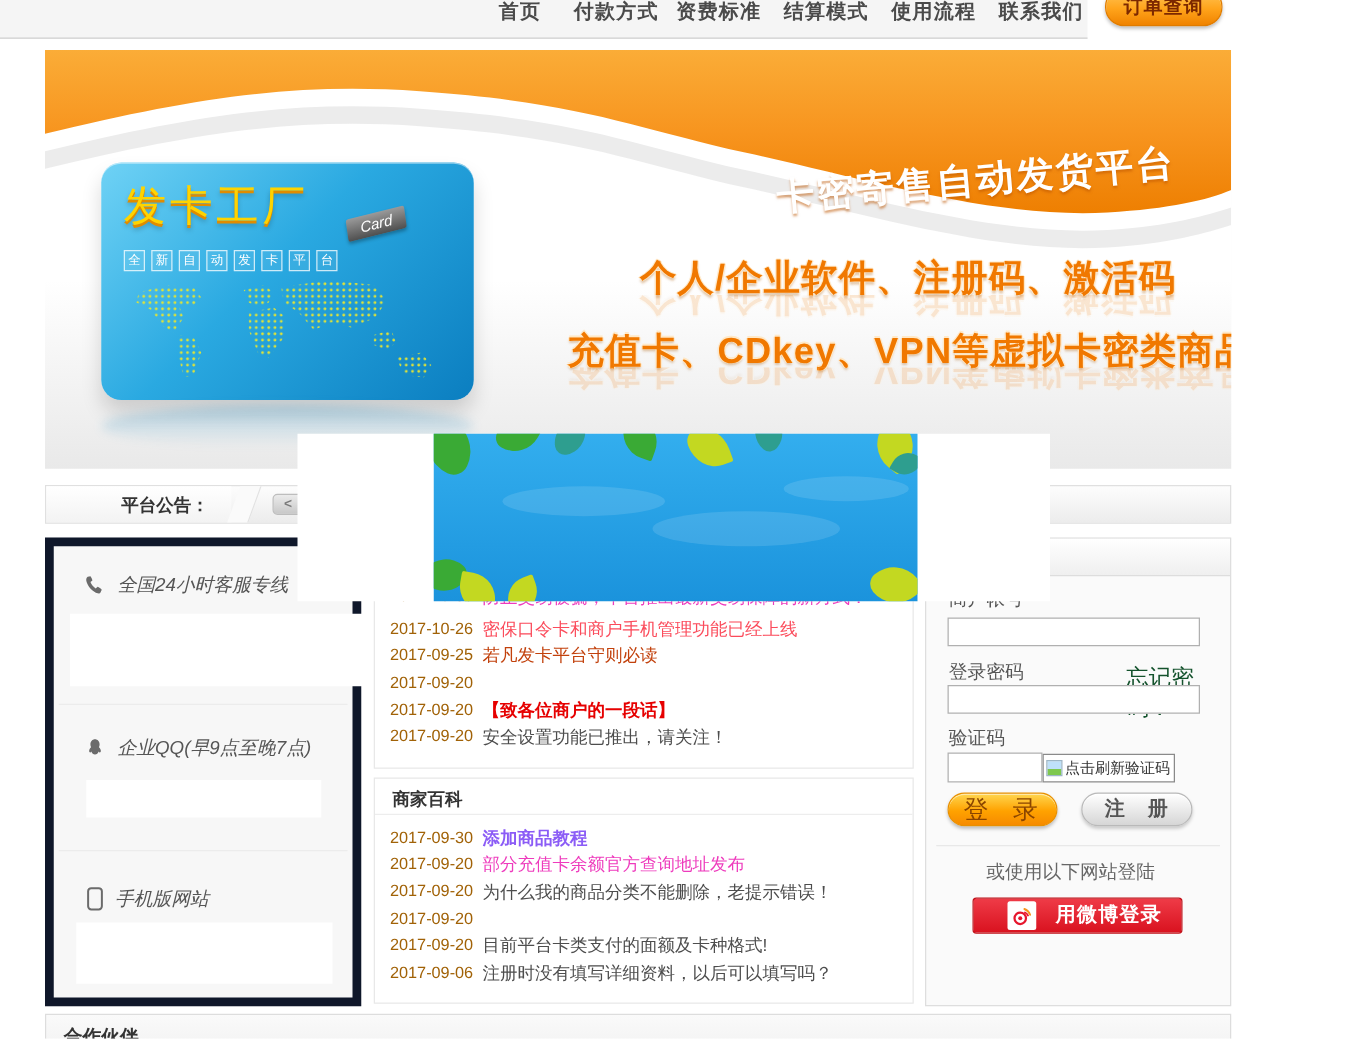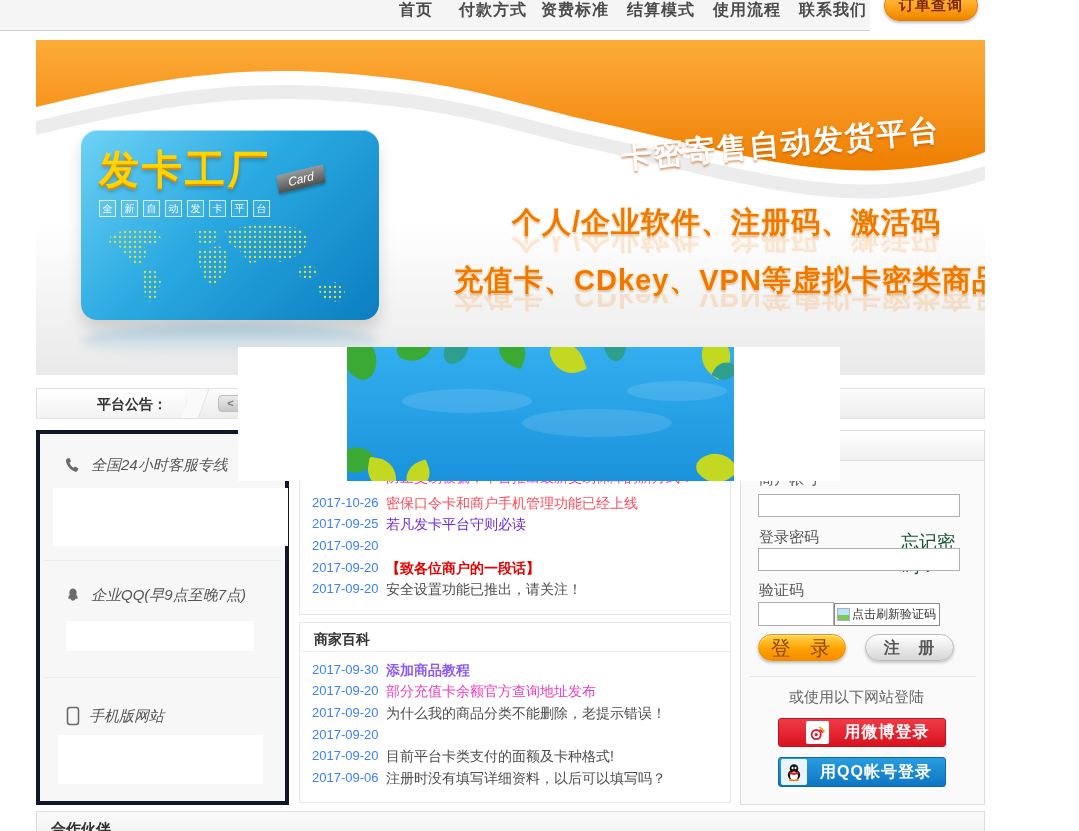--- a/index.html
+++ b/index.html
@@ -16,21 +16,21 @@
     display:flex;align-items:flex-end;justify-content:center;padding-bottom:5px;box-sizing:border-box;cursor:pointer;letter-spacing:1px;}
 
   
   .banner{position:absolute;left:36px;top:40px;width:949px;height:335px;overflow:hidden;background:linear-gradient(#ffffff 55%,#e9e9e9 100%);}
   .banner svg.swoosh{position:absolute;left:0;top:0;}
   .ribbon{position:absolute;left:545px;top:84px;width:400px;text-align:center;font-size:30px;font-weight:700;color:#fff;
     transform:rotate(-5deg);letter-spacing:2px;text-shadow:0 2px 2px rgba(190,85,0,.55);}
   .bcard{position:absolute;left:45px;top:90px;width:298px;height:190px;border-radius:16px;
     background:linear-gradient(135deg,#6fd2f5 0%,#2aa9e1 45%,#0b7ec0 100%);
     box-shadow:0 10px 16px rgba(0,0,0,.15), inset 0 1px 0 rgba(255,255,255,.5);}
-  .bcard .logo{position:absolute;left:18px;top:12px;font-size:40px;font-weight:700;color:#ffd400;letter-spacing:3px;
+  .bcard .logo{position:absolute;left:18px;top:12px;font-size:34px;font-weight:400;color:#ffd400;letter-spacing:3px;
     text-shadow:0 2px 0 #e08c00,0 4px 4px rgba(0,0,0,.25);}
   .bcard .cardtag{position:absolute;left:196px;top:40px;background:linear-gradient(#9a9a9a,#4f4f4f);color:#fff;font-style:italic;
     font-size:12px;padding:2px 11px;transform:rotate(-14deg) skewX(-6deg);border-radius:2px;box-shadow:0 2px 3px rgba(0,0,0,.3);}
   .bcard .subt{position:absolute;left:18px;top:70px;display:flex;}
   .bcard .subt b{width:15px;height:15px;margin-right:5px;border:1px solid rgba(255,255,255,.75);background:rgba(255,255,255,.08);
     color:#fff;font-size:10px;font-weight:400;line-height:15px;text-align:center;}
   .bcard svg.map{position:absolute;left:22px;top:90px;}
   .card-reflect{position:absolute;left:45px;top:284px;width:298px;height:34px;border-radius:50%;
     background:linear-gradient(rgba(30,140,195,.28),rgba(30,140,195,0));filter:blur(4px);}
   .bline{position:absolute;width:545px;left:418px;text-align:center;font-size:29px;font-weight:900;color:#f07800;white-space:nowrap;
@@ -42,37 +42,37 @@
   
   .announce{position:absolute;left:36px;top:388px;width:947px;height:29px;background:linear-gradient(#fdfdfd,#ececec);border:1px solid #e0e0e0;}
   .announce .seg{position:absolute;left:0;top:0;width:148px;height:29px;background:linear-gradient(#ffffff,#f3f3f3);}
   .announce .diag{position:absolute;left:150px;top:0;width:16px;height:29px;transform:skewX(-20deg);border-right:1px solid #e2e2e2;background:#fafafa;}
   .announce .alabel{position:absolute;left:60px;top:7px;font-size:14px;font-weight:700;color:#333;}
   .abtn{position:absolute;top:6px;width:25px;height:17px;border-radius:4px;background:linear-gradient(#ebebeb,#c8c8c8);
     border:1px solid #bdbdbd;color:#7a7a7a;font-size:11px;font-weight:700;text-align:center;line-height:15px;cursor:pointer;box-sizing:border-box;}
   .aprev{left:181px}.anext{left:208px}
 
   
-  .sidebar{position:absolute;left:36px;top:430px;width:253px;height:375px;background:#f7f7f7;border:4px solid #0f172a;box-sizing:border-box;}
+  .sidebar{position:absolute;left:36px;top:430px;width:253px;height:375px;background:#f7f7f7;border:7px solid #0f172a;box-sizing:border-box;}
   .sideline{position:absolute;display:flex;align-items:center;font-style:italic;font-size:15px;color:#555;}
   .sideline .ictxt{margin-left:9px;}
   .whitebox{position:absolute;background:#fff;}
   .sdiv{position:absolute;left:4px;right:4px;border-top:1px solid #ececec;}
 
   
   .nbox{position:absolute;background:#fff;border:1px solid #e8e8e8;box-sizing:border-box;}
   .box1{left:299px;top:418px;width:432px;height:197px;}
   .box2{left:299px;top:622px;width:432px;height:181px;}
   .nbox .bhead{position:absolute;left:14px;top:8px;font-size:14px;font-weight:700;color:#333;}
   .nbox .bheadline{position:absolute;left:0;right:0;top:28px;border-top:1px solid #ededed;}
   .nrow{position:absolute;left:0;width:100%;height:17px;}
-  .nrow .d{position:absolute;left:12px;top:0;color:#3b82f6;font-size:13px;}
+  .nrow .d{position:absolute;left:12px;top:0;color:#a16207;font-size:13px;}
   .nrow .t{position:absolute;left:86px;top:0;font-size:14px;white-space:nowrap;max-width:338px;overflow:hidden;cursor:pointer;}
   .c-default{color:#4d4d4d}
-  .c-gray{color:#6d28d9}
+  .c-gray{color:#c2410c}
   .c-red{color:#e60000;font-weight:700}
   .c-softred{color:#fb4b5b}
   .c-magenta{color:#ee3bbd}
   .c-green{color:#8b5cf6;font-weight:700}
 
   
   .rpanel{position:absolute;left:740px;top:430px;width:245px;height:375px;background:#fafafa;border:1px solid #dedede;box-sizing:border-box;}
   .rphead{position:absolute;left:0;top:0;right:0;height:29px;background:linear-gradient(#ffffff,#efefef);border-bottom:1px solid #ddd;}
   .rlabel{position:absolute;left:18px;font-size:15px;color:#555;}
   .rinput{position:absolute;left:17px;width:194px;height:21px;border:1px solid #b0b0b0;background:#fff;box-sizing:content-box;font-size:14px;padding:0 3px;}
@@ -288,36 +288,20 @@
         <svg width="18" height="18" viewBox="0 0 18 18">
           <circle cx="7.2" cy="10.6" r="4.6" fill="none" stroke="#e6162d" stroke-width="1.8"></circle>
           <circle cx="7.2" cy="10.6" r="1.6" fill="#e6162d"></circle>
           <path d="M10.5 3.2 a7.5 7.5 0 0 1 4.6 4.6" stroke="#f7941e" fill="none" stroke-width="1.5" stroke-linecap="round"></path>
           <path d="M11 6 a4.3 4.3 0 0 1 2.4 2.4" stroke="#e6162d" fill="none" stroke-width="1.5" stroke-linecap="round"></path>
         </svg>
       </span>
       <span class="slabel">用微博登录</span>
     </div>
 
-    <div class="sbtn qqbtn">
-      <span class="ibox">
-        <svg width="20" height="20" viewBox="0 0 20 20">
-          <circle cx="10" cy="6.5" r="4.3" fill="#141414"></circle>
-          <ellipse cx="10" cy="13" rx="6.2" ry="5.8" fill="#141414"></ellipse>
-          <ellipse cx="10" cy="14" rx="3.9" ry="4" fill="#fff"></ellipse>
-          <ellipse cx="8.5" cy="6" rx="1" ry="1.3" fill="#fff"></ellipse>
-          <ellipse cx="11.5" cy="6" rx="1" ry="1.3" fill="#fff"></ellipse>
-          <path d="M8.6 9.3 h2.8 l-1.4 1.2 z" fill="#f7941e"></path>
-          <path d="M6 9.8 c2.6 1.4 5.4 1.4 8 0 l.8 1.8 c-3 1.7-6.6 1.7-9.6 0 z" fill="#e6162d"></path>
-          <ellipse cx="7.2" cy="18.2" rx="2.4" ry="1.1" fill="#f7941e"></ellipse>
-          <ellipse cx="12.8" cy="18.2" rx="2.4" ry="1.1" fill="#f7941e"></ellipse>
-        </svg>
-      </span>
-      <span class="slabel">用QQ帐号登录</span>
-    </div>
   </div>
 
   <div class="footerbar">
     <div class="ftitle">合作伙伴</div>
   </div>
 
   <div class="overlay">
     <div class="ovimg">
       <div class="cloud" style="left:55px;top:42px;width:130px;height:24px;"></div>
       <div class="cloud" style="left:175px;top:62px;width:150px;height:28px;"></div>

